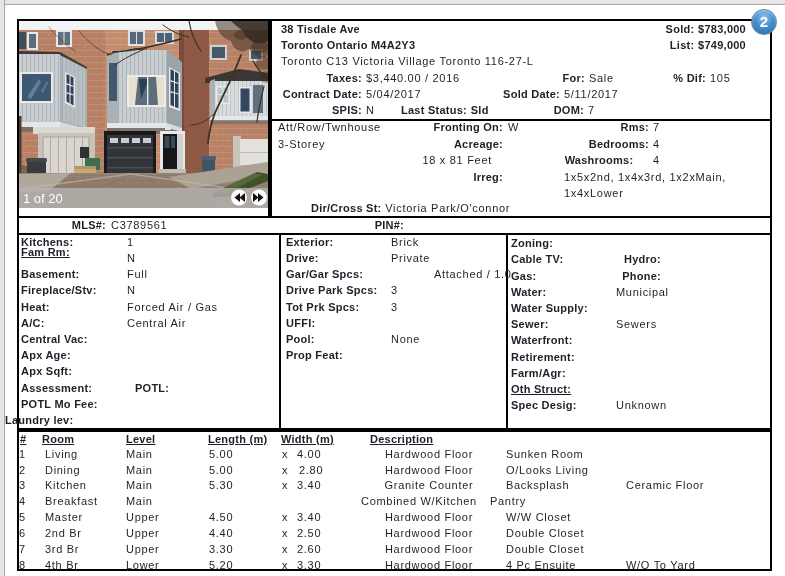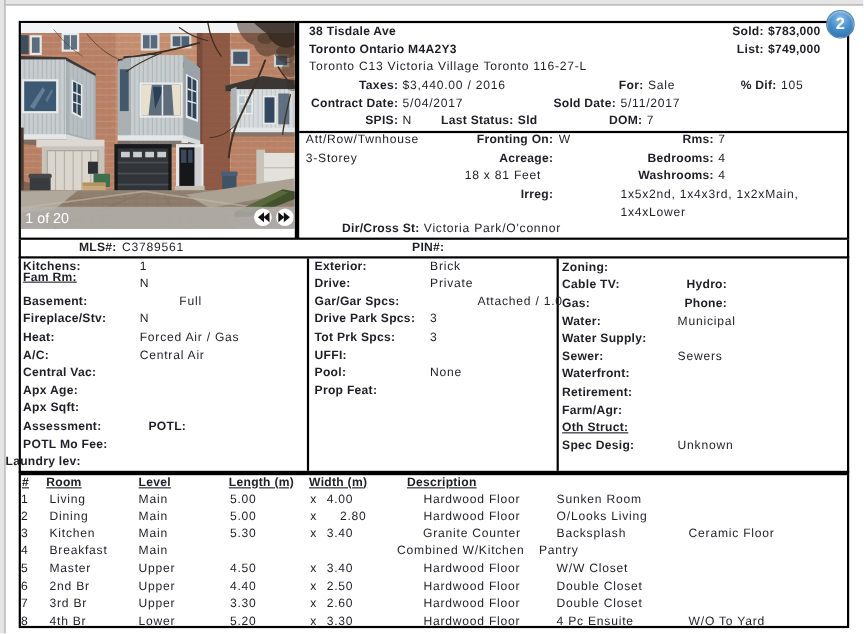--- a/index.html
+++ b/index.html
@@ -289,42 +289,42 @@
 <div class="t " style="left:278px;top:135.5px;">3-Storey</div>
 <div class="t r" style="left:403px;top:119px;width:100px;"><span class="b">Fronting On:</span></div>
 <div class="t " style="left:508px;top:119px;">W</div>
 <div class="t r" style="left:403px;top:135.5px;width:100px;"><span class="b">Acreage:</span></div>
 <div class="t r" style="left:392px;top:152px;width:100px;">18 x 81 Feet</div>
 <div class="t r" style="left:403px;top:168.5px;width:100px;"><span class="b">Irreg:</span></div>
 <div class="t r" style="left:549px;top:119px;width:100px;"><span class="b">Rms:</span></div>
 <div class="t " style="left:653px;top:119px;">7</div>
 <div class="t r" style="left:549px;top:135.5px;width:100px;"><span class="b">Bedrooms:</span></div>
 <div class="t " style="left:653px;top:135.5px;">4</div>
-<div class="t r" style="left:549px;top:152px;width:100px;"><span class="b">Washrooms:</span></div>
+<div class="t r" style="left:549px;top:152px;width:100px;text-align:center;"><span class="b">Washrooms:</span></div>
 <div class="t " style="left:653px;top:152px;">4</div>
 <div class="t " style="left:564px;top:168.5px;">1x5x2nd, 1x4x3rd, 1x2xMain,</div>
 <div class="t " style="left:564px;top:185px;">1x4xLower</div>
 <div class="t " style="left:311px;top:199.5px;"><span class="b">Dir/Cross St:</span> Victoria Park/O'connor</div>
 <div style="position:absolute;box-sizing:border-box;left:17px;top:218px;width:755px;height:16.5px;border-left:2px solid #000;border-right:2px solid #000;border-bottom:2px solid #000;"></div>
 
 <div class="t r" style="left:26px;top:217px;width:80px;"><span class="b">MLS#:</span></div>
 <div class="t " style="left:111px;top:217px;">C3789561</div>
 <div class="t r" style="left:304px;top:217px;width:100px;"><span class="b">PIN#:</span></div>
 <div class="box" style="left:17px;top:234.5px;width:755px;height:195.5px;border-top:none;"></div>
 
 <div style="position:absolute;left:279px;top:234.5px;width:2px;height:193.5px;background:#000;"></div>
 
 <div style="position:absolute;left:505.5px;top:234.5px;width:2px;height:193.5px;background:#000;"></div>
 
 <div class="t " style="left:21px;top:233.7px;"><span class="b">Kitchens:</span></div>
 <div class="t " style="left:127px;top:233.7px;">1</div>
 <div class="t " style="left:21px;top:244px;text-decoration:underline;"><span class="b">Fam Rm:</span></div>
 <div class="t " style="left:127px;top:249.89999999999998px;">N</div>
 <div class="t " style="left:21px;top:266.09999999999997px;"><span class="b">Basement:</span></div>
-<div class="t " style="left:127px;top:266.09999999999997px;margin-left:36px;">Full</div>
+<div class="t " style="left:127px;top:266.09999999999997px;">Full</div>
 <div class="t " style="left:21px;top:282.29999999999995px;"><span class="b">Fireplace/Stv:</span></div>
 <div class="t " style="left:127px;top:282.29999999999995px;">N</div>
 <div class="t " style="left:21px;top:298.5px;"><span class="b">Heat:</span></div>
 <div class="t " style="left:127px;top:298.5px;">Forced Air / Gas</div>
 <div class="t " style="left:21px;top:314.7px;"><span class="b">A/C:</span></div>
 <div class="t " style="left:127px;top:314.7px;">Central Air</div>
 <div class="t " style="left:21px;top:330.9px;"><span class="b">Central Vac:</span></div>
 <div class="t " style="left:21px;top:347.09999999999997px;"><span class="b">Apx Age:</span></div>
 <div class="t " style="left:21px;top:363.29999999999995px;"><span class="b">Apx Sqft:</span></div>
 <div class="t " style="left:21px;top:379.5px;"><span class="b">Assessment:</span></div>
@@ -375,21 +375,21 @@
 <div class="t " style="left:209px;top:445.6px;">5.00</div>
 <div class="t " style="left:282px;top:445.6px;">x</div>
 <div class="t " style="left:297px;top:445.6px;">4.00</div>
 <div class="t c" style="left:369px;top:445.6px;width:120px;">Hardwood Floor</div>
 <div class="t " style="left:506px;top:445.6px;">Sunken Room</div>
 <div class="t " style="left:19px;top:461.5px;">2</div>
 <div class="t " style="left:45px;top:461.5px;">Dining</div>
 <div class="t " style="left:126px;top:461.5px;">Main</div>
 <div class="t " style="left:209px;top:461.5px;">5.00</div>
 <div class="t " style="left:282px;top:461.5px;">x</div>
-<div class="t " style="left:309px;top:461.5px;">2.80</div>
+<div class="t " style="left:299px;top:461.5px;">2.80</div>
 <div class="t c" style="left:369px;top:461.5px;width:120px;">Hardwood Floor</div>
 <div class="t " style="left:506px;top:461.5px;">O/Looks Living</div>
 <div class="t " style="left:19px;top:477.40000000000003px;">3</div>
 <div class="t " style="left:45px;top:477.40000000000003px;">Kitchen</div>
 <div class="t " style="left:126px;top:477.40000000000003px;">Main</div>
 <div class="t " style="left:209px;top:477.40000000000003px;">5.30</div>
 <div class="t " style="left:282px;top:477.40000000000003px;">x</div>
 <div class="t " style="left:297px;top:477.40000000000003px;">3.40</div>
 <div class="t c" style="left:369px;top:477.40000000000003px;width:120px;">Granite Counter</div>
 <div class="t " style="left:506px;top:477.40000000000003px;">Backsplash</div>

